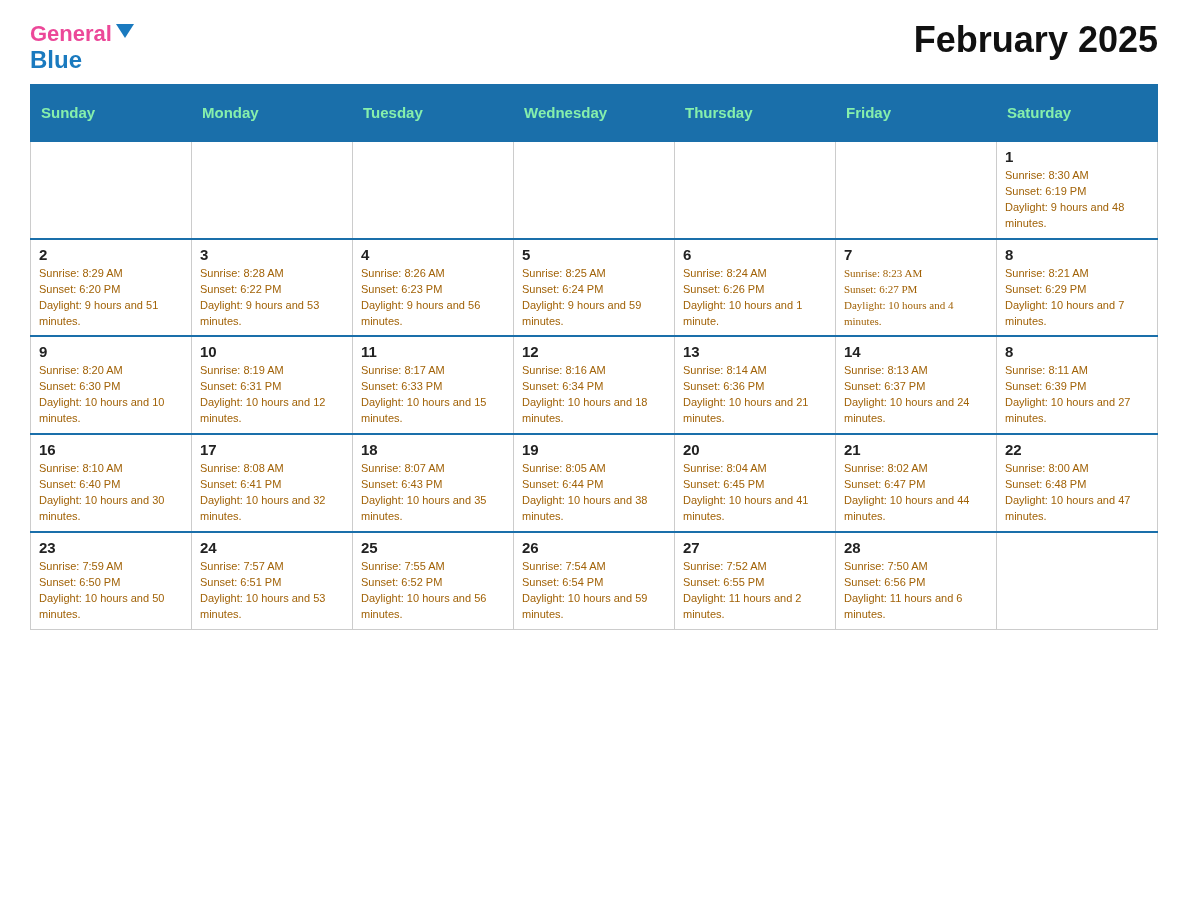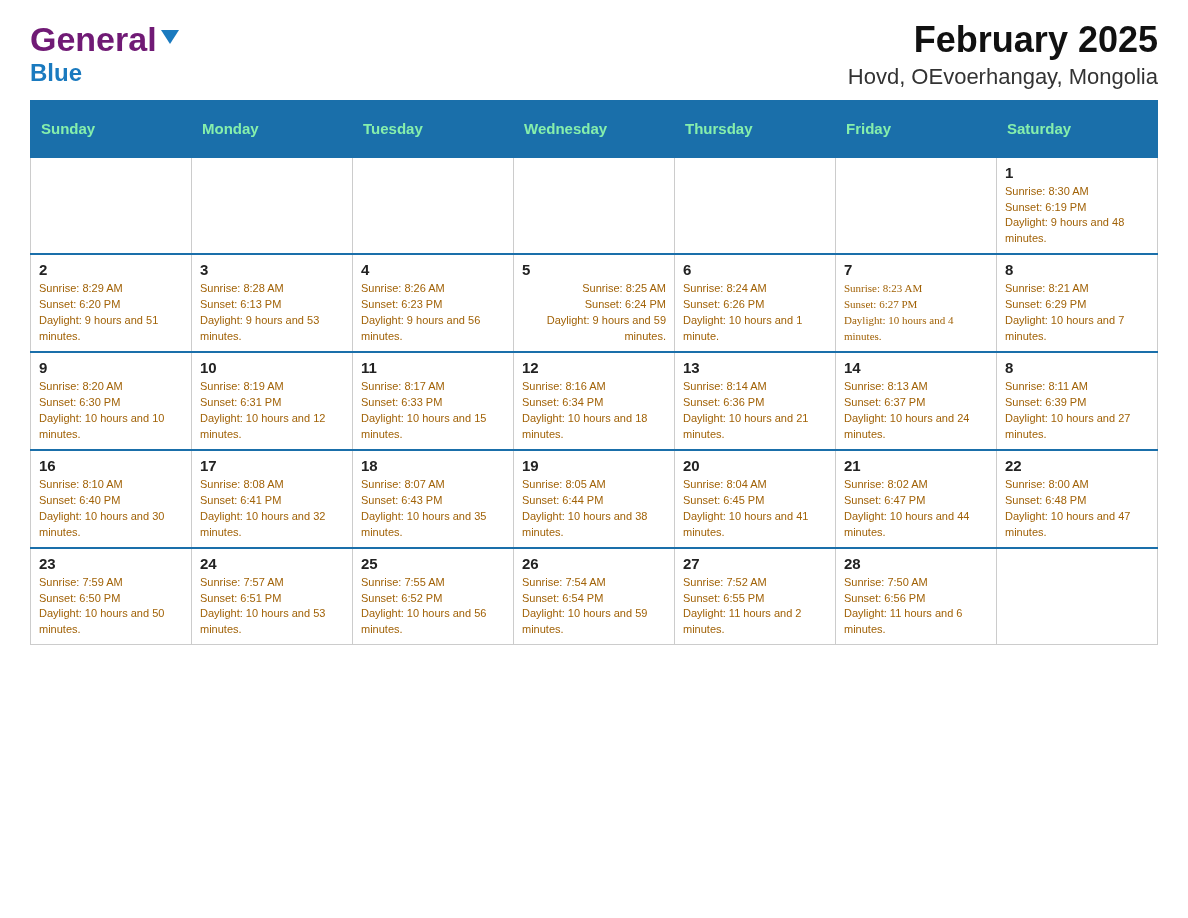--- a/index.html
+++ b/index.html
@@ -74,23 +74,23 @@
     }
     .empty-cell {
       background: #f9f9f9;
     }
     .logo-wrapper {
       display: flex;
       align-items: center;
       gap: 0;
     }
     .logo-general {
-      font-size: 34px;
-      font-weight: bold;
-      color: #701a75;
+      font-size: 22px;
+      font-weight: bold;
+      color: #ec4899;
       font-family: Arial, sans-serif;
     }
     .logo-arrow {
       display: inline-block;
       margin-left: 2px;
     }
     .logo-line2 {
       font-size: 24px;
       font-weight: bold;
       color: #1a7abf;
@@ -112,21 +112,20 @@
           <polygon points="2,4 20,4 11,18" fill="#1a7abf"></polygon>
         </svg>
       </span>
     </div>
     <div>
       <span class="logo-line2">Blue</span>
     </div>
   </div>
   <div class="title-area">
     <div class="month-title">February 2025</div>
-    <div class="location-title">Hovd, OEvoerhangay, Mongolia</div>
   </div>
 </div>
 
 <table class="calendar-table">
   <thead>
     <tr>
     <th>Sunday</th>
         <th>Monday</th>
         <th>Tuesday</th>
         <th>Wednesday</th>
@@ -153,32 +152,32 @@
       <tr>
         <td>
           <span class="day-number">2</span>
           <div class="day-info" style="white-space: pre-line;">Sunrise: 8:29 AM
 Sunset: 6:20 PM
 Daylight: 9 hours and 51 minutes.</div>
         </td>
         <td>
           <span class="day-number">3</span>
           <div class="day-info" style="white-space: pre-line;">Sunrise: 8:28 AM
-Sunset: 6:13 PM
+Sunset: 6:22 PM
 Daylight: 9 hours and 53 minutes.</div>
         </td>
         <td>
           <span class="day-number">4</span>
           <div class="day-info" style="white-space: pre-line;">Sunrise: 8:26 AM
 Sunset: 6:23 PM
 Daylight: 9 hours and 56 minutes.</div>
         </td>
         <td>
           <span class="day-number">5</span>
-          <div class="day-info" style="white-space: pre-line; text-align: right;">Sunrise: 8:25 AM
+          <div class="day-info" style="white-space: pre-line;">Sunrise: 8:25 AM
 Sunset: 6:24 PM
 Daylight: 9 hours and 59 minutes.</div>
         </td>
         <td>
           <span class="day-number">6</span>
           <div class="day-info" style="white-space: pre-line;">Sunrise: 8:24 AM
 Sunset: 6:26 PM
 Daylight: 10 hours and 1 minute.</div>
         </td>
         <td>

